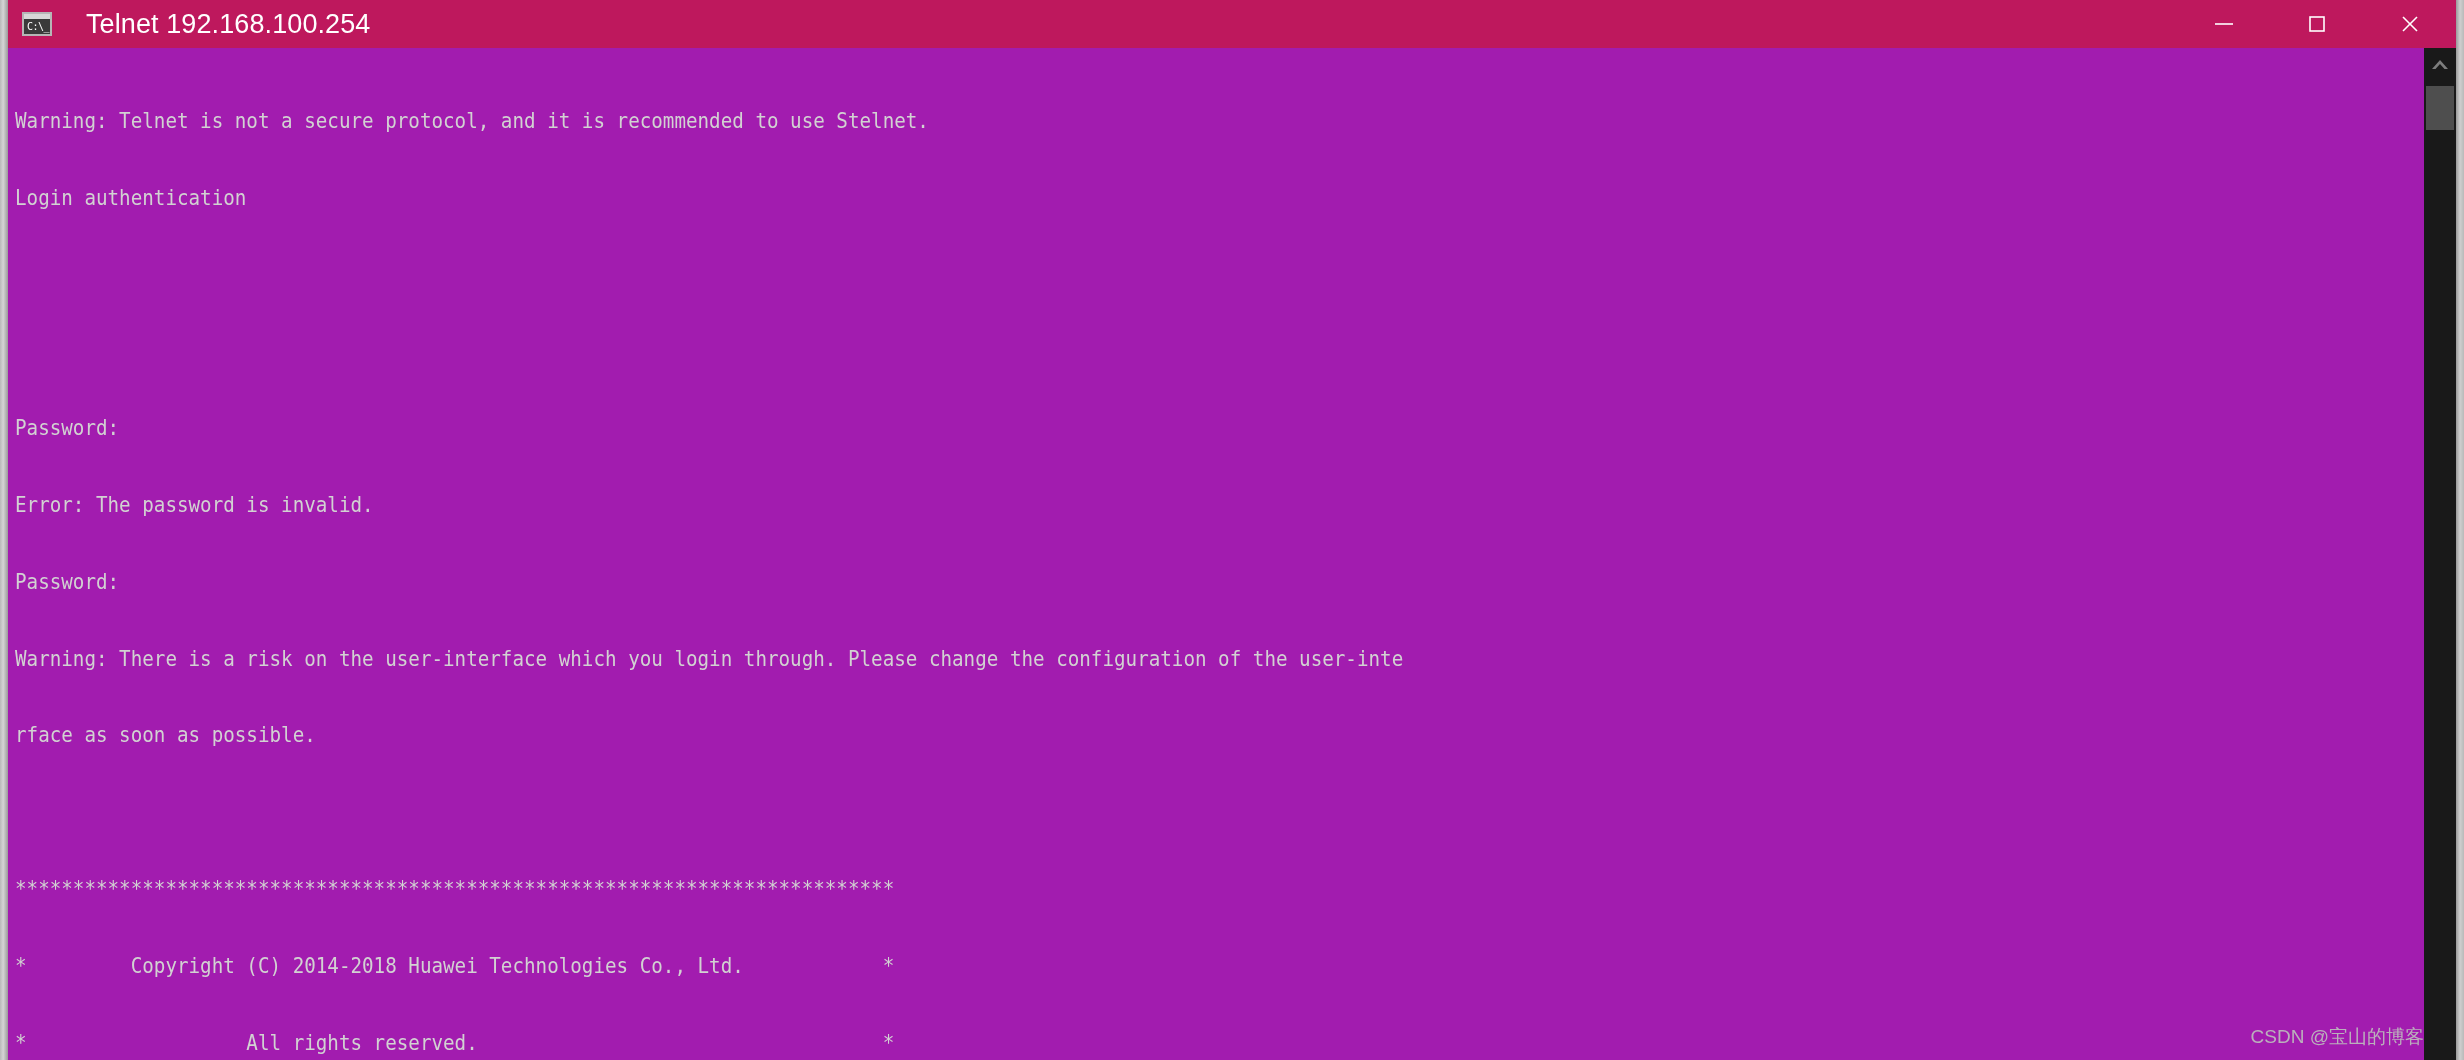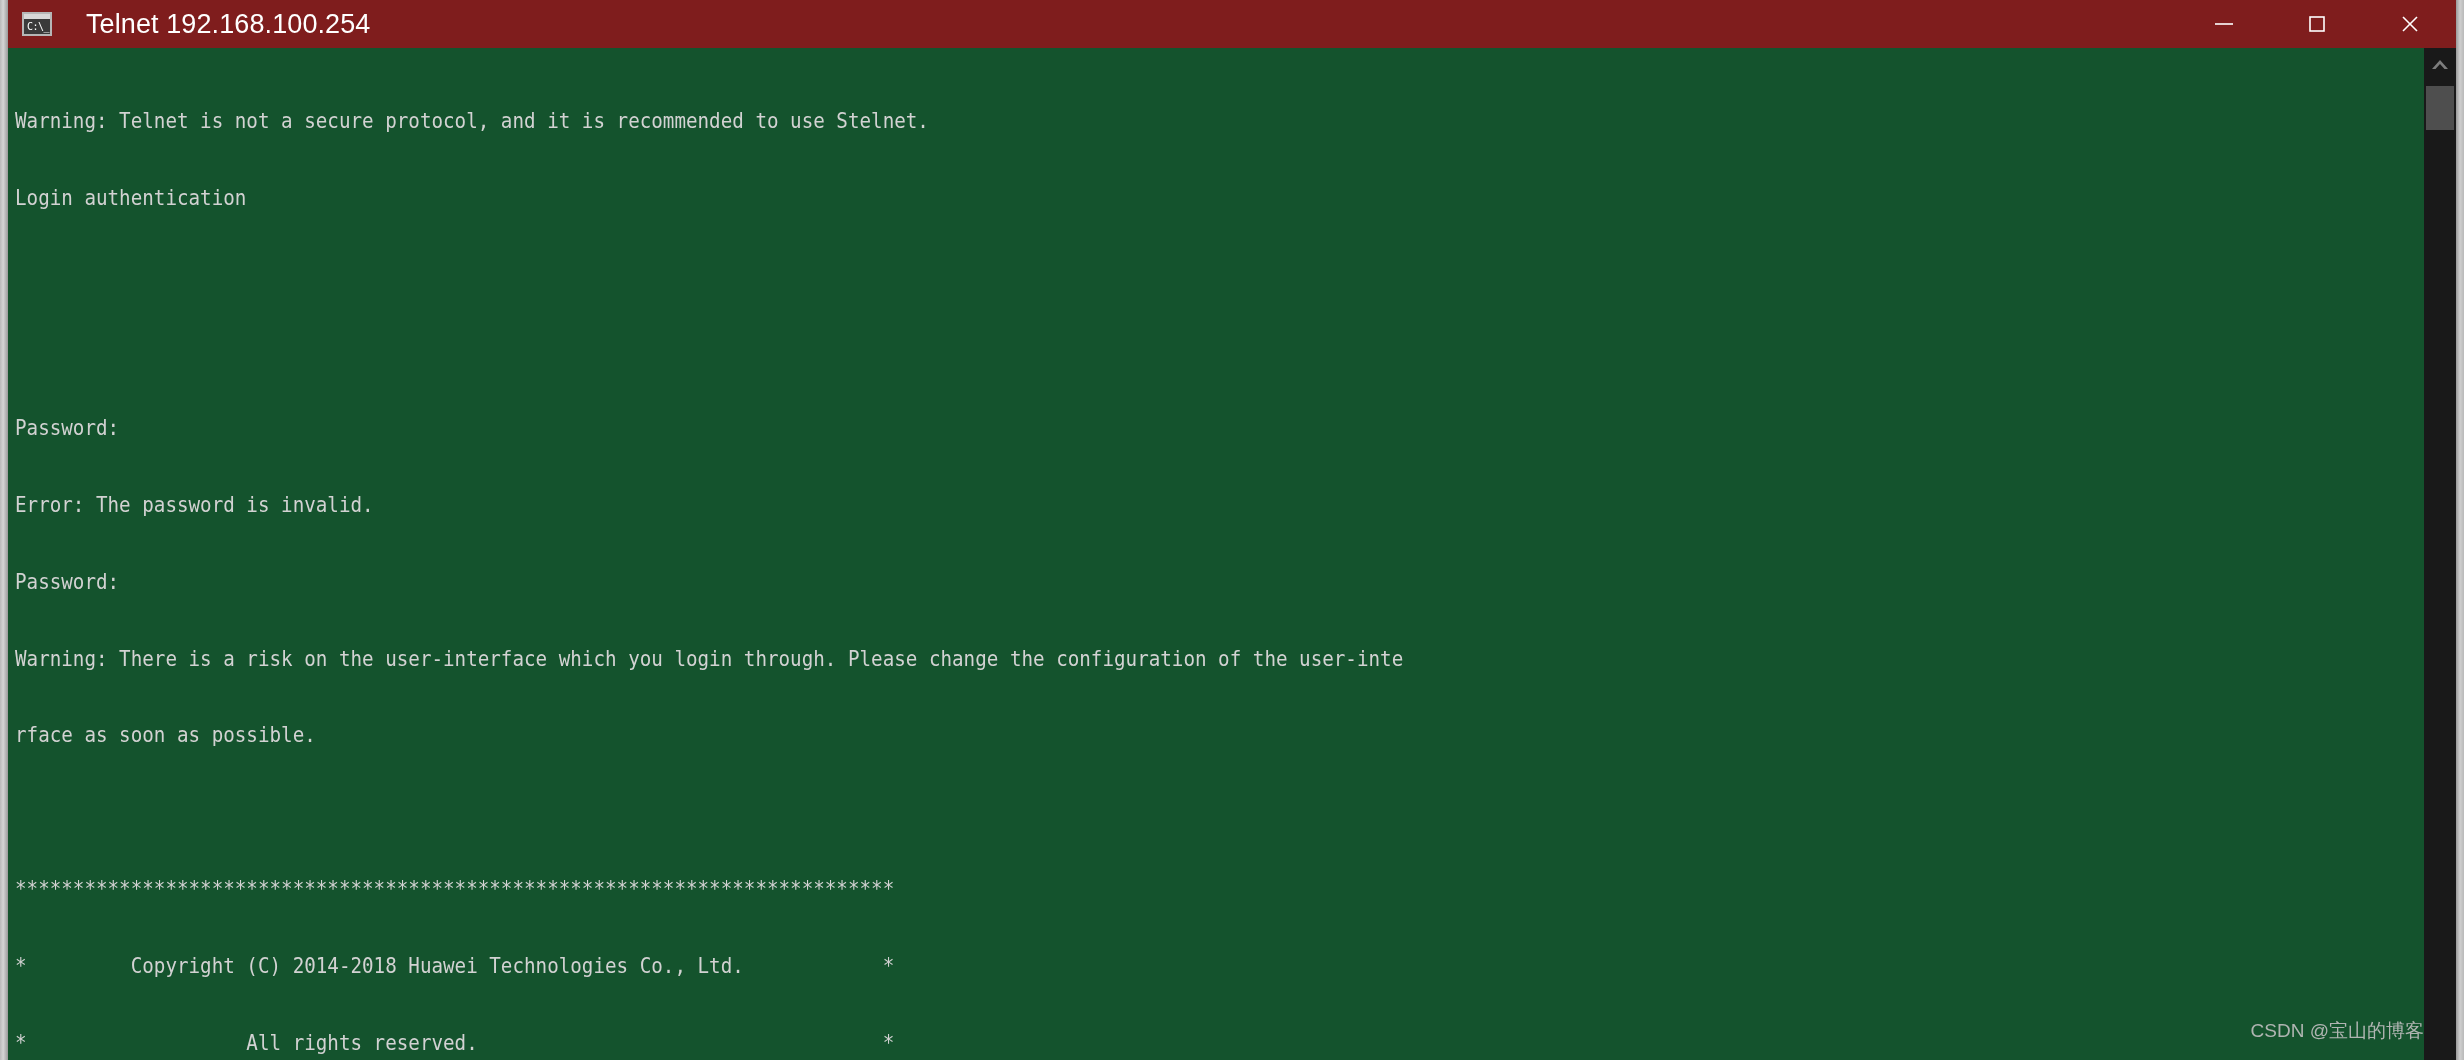--- a/index.html
+++ b/index.html
@@ -38,21 +38,21 @@
     background: linear-gradient(to left, #b9b9b9 0%, #cfcfcf 50%, #9a9a9a 100%);
     z-index: 40;
   }
 
   
   .titlebar {
     position: absolute;
     left: 8px; top: 0;
     width: 2448px;
     height: 48px;
-    background: #7f1d1d;
+    background: #be185d;
     display: flex;
     align-items: center;
     z-index: 30;
   }
   .title-left {
     display: flex;
     align-items: center;
     padding-left: 14px;
     flex: 1 1 auto;
     min-width: 0;
@@ -107,21 +107,21 @@
   }
   .winbtn svg { display: block; }
 
   
   .terminal {
     position: absolute;
     left: 8px;
     top: 48px;
     width: 2416px;
     height: 1012px;
-    background: #14532d;
+    background: #a21caf;
     overflow: hidden;
     z-index: 10;
   }
   .term-lines {
     position: absolute;
     left: 7px;
     top: 10px;
     white-space: pre;
     font-family: "DejaVu Sans Mono", "Liberation Mono", monospace;
     font-size: 21px;
@@ -163,21 +163,21 @@
     top: 38px;
     width: 28px;
     height: 44px;
     background: #4e4e4e;
   }
 
   
   .watermark {
     position: absolute;
     right: 40px;
-    bottom: 16px;
+    bottom: 10px;
     color: #bdbdbd;
     font-size: 19px;
     font-family: "Liberation Sans", sans-serif;
     z-index: 25;
     white-space: nowrap;
     opacity: 0.92;
   }
 </style>
 </head>
 <body>

